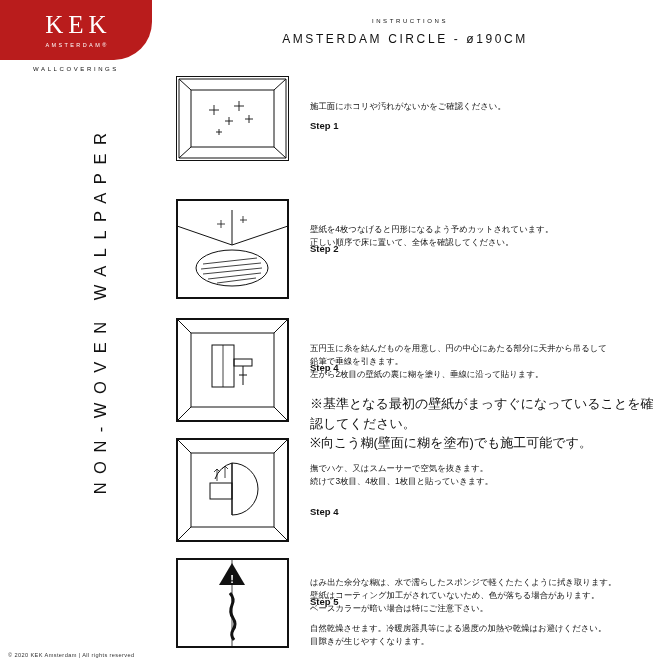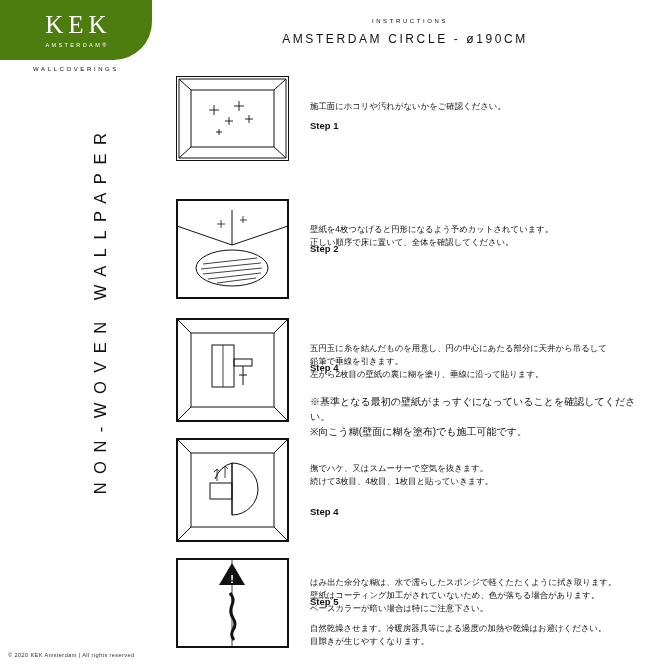--- a/index.html
+++ b/index.html
@@ -7,21 +7,21 @@
     width:665px;height:665px;
     background:#ffffff;
     font-family:"Liberation Sans", sans-serif;
     color:#111;
     position:relative;
     overflow:hidden;
   }
   
   .logo-block{
     position:absolute;left:0;top:0;width:152px;height:60px;
-    background:#4d7c0f;color:#fff;
+    background:#b91c1c;color:#fff;
     display:flex;flex-direction:column;align-items:center;justify-content:center;
     border-bottom-right-radius:38px;
   }
   .logo-kek{
     font-family:"Liberation Serif", serif;
     font-size:25px;letter-spacing:5px;font-weight:400;line-height:1;
     padding-left:5px;
   }
   .logo-ams{
     font-size:5.5px;letter-spacing:2.4px;margin-top:5px;padding-left:2px;
@@ -59,21 +59,21 @@
   }
   .step-title{
     position:absolute;
     font-size:9.5px;font-weight:bold;color:#111;margin-top:36px;
   }
   .step-body{
     position:absolute;
     font-size:8.4px;line-height:1.55;color:#111;
     white-space:pre-line;
   }
-  .step-body.small{font-size:10px;line-height:1.5;}
+  .step-body.small{font-size:13px;line-height:1.5;}
   
   .footer{
     position:absolute;left:8px;bottom:7px;
     font-size:5.6px;letter-spacing:.4px;color:#333;
   }
   svg{display:block;}
 </style>
 </head>
 <body>
 

